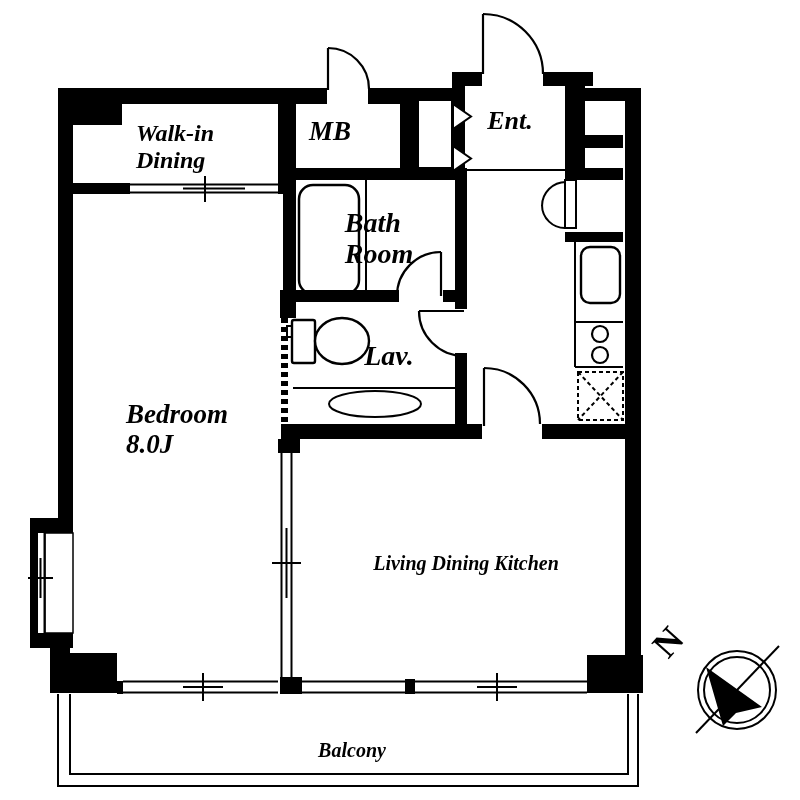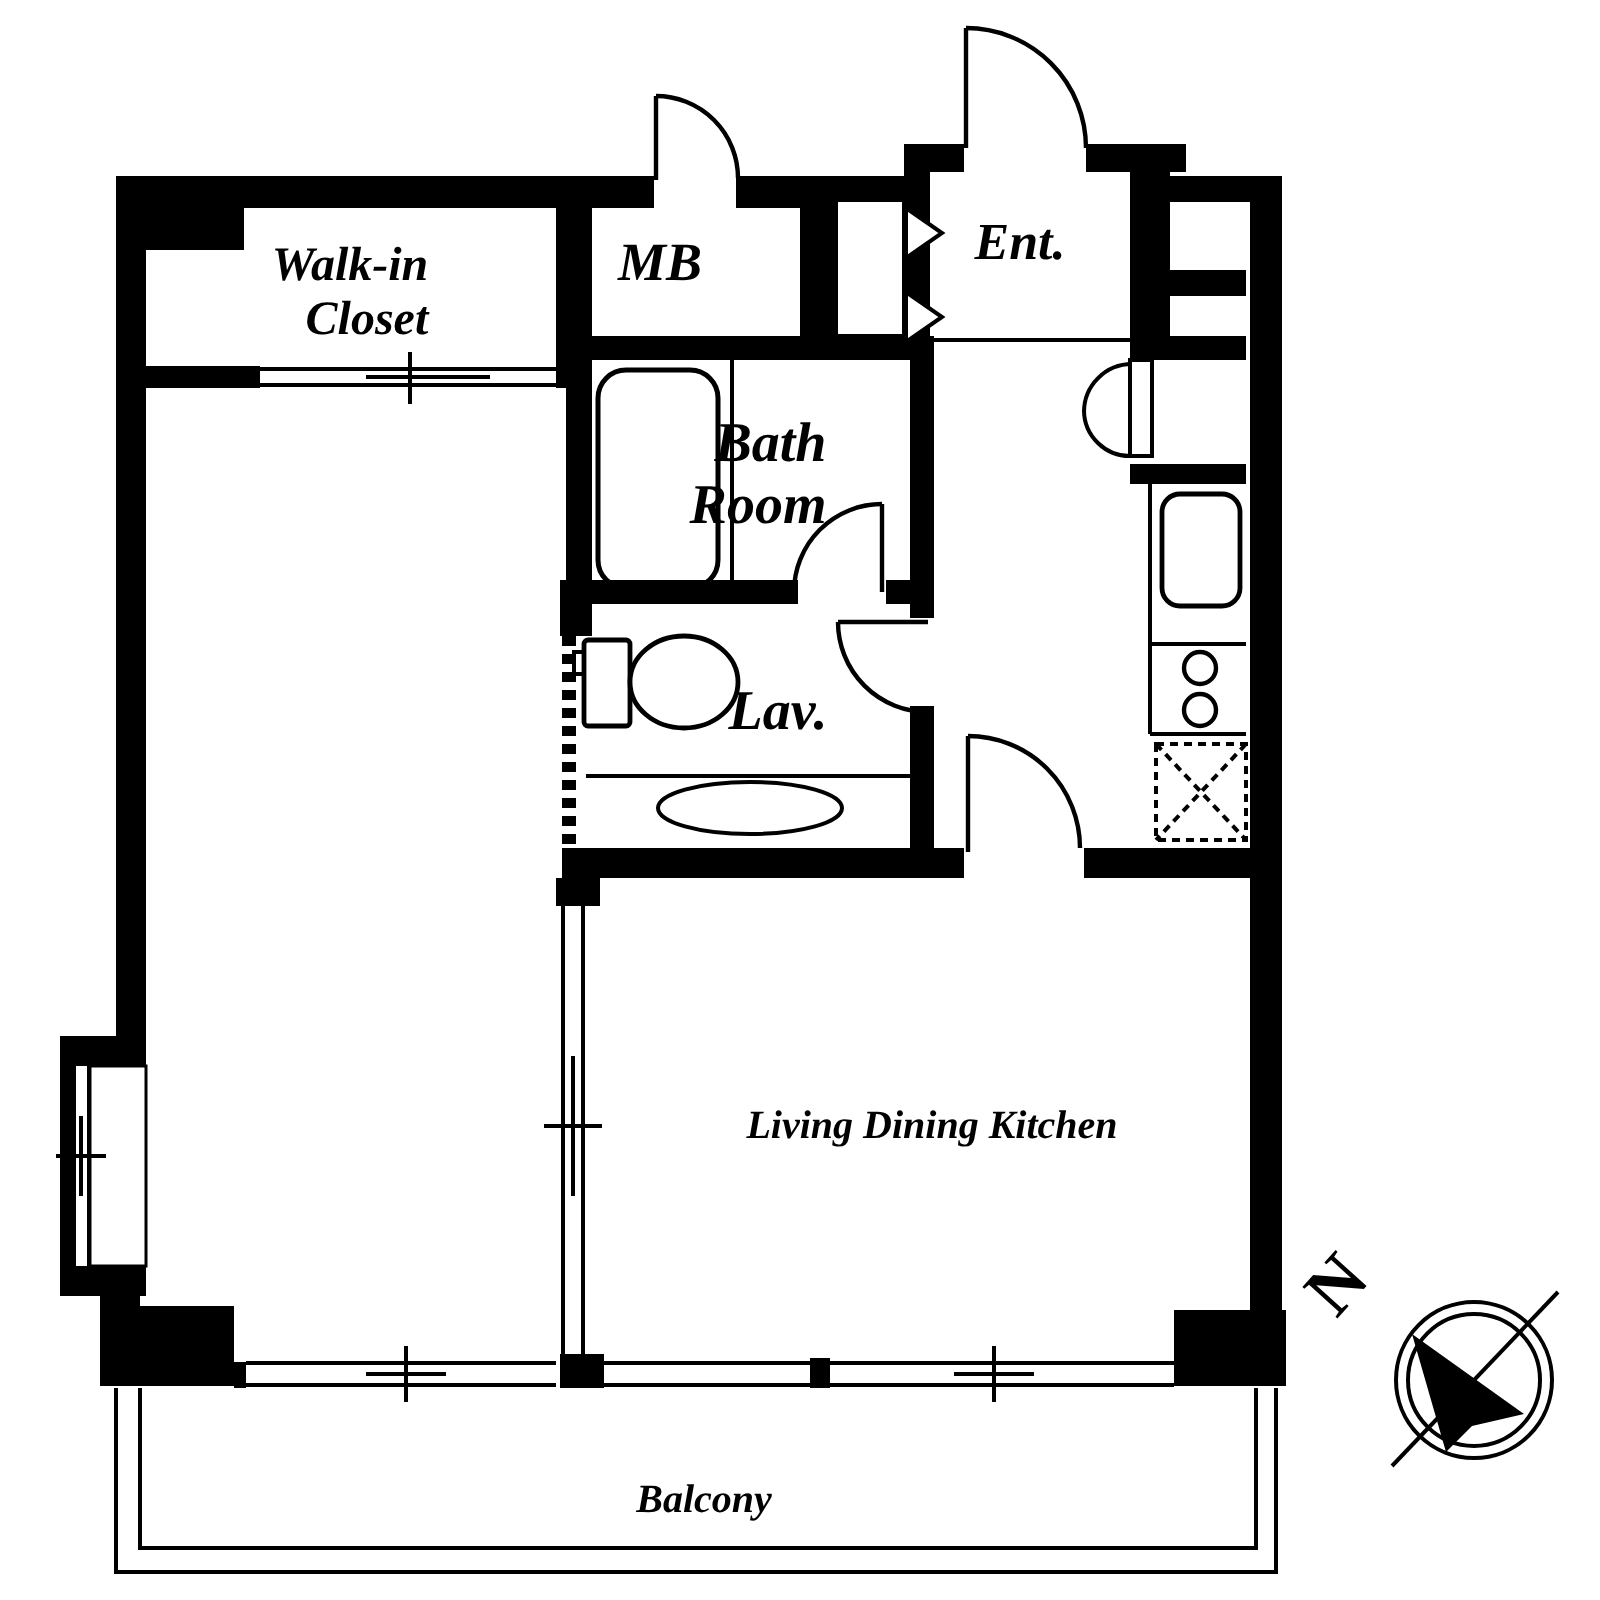--- a/index.html
+++ b/index.html
@@ -10,21 +10,21 @@
     overflow:hidden;
     font-family:"Liberation Serif", serif;
   }
   .plan svg{position:absolute;left:0;top:0;}
   .room-label{
     position:absolute;
     transform:translate(-50%,-50%);
     font-style:italic;
     font-weight:bold;
     color:#000;
-    text-align:right;
+    text-align:left;
     white-space:nowrap;
     line-height:1.12;
     letter-spacing:0px;
   }
   .north-label{
     position:absolute;
     transform:translate(-50%,-50%) rotate(-48deg);
     font-weight:bold;
     color:#000;
     white-space:nowrap;
@@ -214,34 +214,38 @@
     <g stroke="#000000" fill="none" stroke-width="2">
       <circle cx="737" cy="690" r="39"></circle>
       <circle cx="737" cy="690" r="33"></circle>
       <line x1="696" y1="733" x2="779" y2="646"></line>
       <polygon points="706,667 762,707 736,713 723,726" fill="#000000" stroke="none"></polygon>
     </g>
   </svg>
 
   <div class="room-label" style="left:175px;top:147px;font-size:24px">
     <div>Walk-in</div>
-    <div>Closet</div>
+    <div>Dining</div>
   </div>
 
   <div class="room-label" style="left:330px;top:131px;font-size:27px">MB</div>
 
   <div class="room-label" style="left:510px;top:121px;font-size:26px">Ent.</div>
 
   <div class="room-label" style="left:379px;top:238px;font-size:28px">
     <div>Bath</div>
     <div>Room</div>
   </div>
 
   <div class="room-label" style="left:389px;top:356px;font-size:28px">Lav.</div>
 
+  <div class="room-label" style="left:177px;top:429px;font-size:27px">
+    <div>Bedroom</div>
+    <div>8.0J</div>
+  </div>
 
   <div class="room-label" style="left:466px;top:563px;font-size:20px">
     <div>Living Dining Kitchen</div>
   </div>
 
   <div class="room-label" style="left:352px;top:750px;font-size:20px">Balcony</div>
 
   <div class="north-label" style="left:668px;top:642px;font-size:36px">N</div>
 
 </div>

